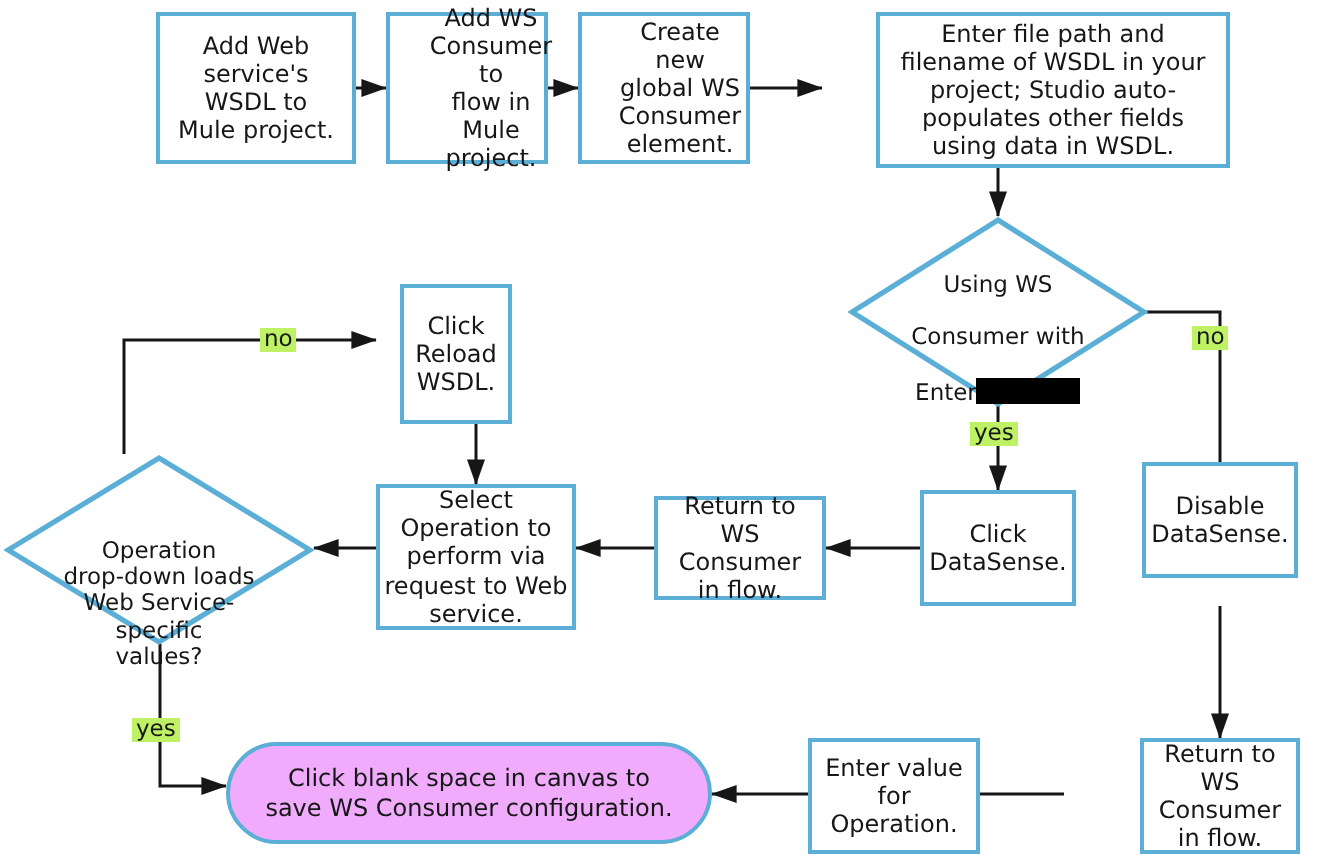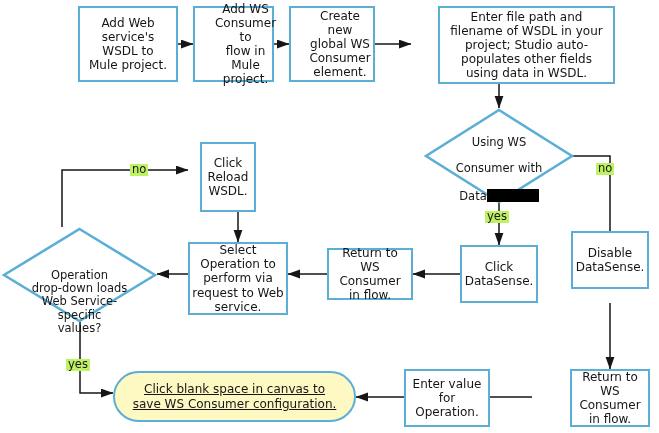--- a/index.html
+++ b/index.html
@@ -36,23 +36,22 @@
     color: #161616;
     line-height: 1.18;
     white-space: pre-line;
   }
   .box {
     border: 2px solid #5BAFD7;
     background: #ffffff;
   }
   .rounded {
     border: 2px solid #5BAFD7;
-    background: #fef9c3;
+    background: #f0abfc;
     border-radius: 40px;
-    text-decoration: underline;
   }
   .diamond-wrap {
     position: absolute;
   }
   .diamond-shape {
     position: absolute;
     left: 0;
     top: 0;
     width: 100%;
     height: 100%;
@@ -150,21 +149,21 @@
 using data in WSDL.</div>
 
   <div class="diamond-wrap" style="left:424px; top:108px; width:150px; height:96px;">
     <svg class="diamond-shape" viewBox="0 0 150 96" preserveAspectRatio="none">
       <polygon points="75,2 148,48 75,94 2,48" fill="#ffffff" stroke="#5BAFD7" stroke-width="2.6"></polygon>
     </svg>
     <div class="diamond-label" style="font-size:11.5px;">
       <div>
         <div>Using WS</div>
         <div>Consumer with</div>
-        <div><span>Data</span><span class="redaction" style="width:52px; height:13px;"></span></div>
+        <div><span>Enter</span><span class="redaction" style="width:52px; height:13px;"></span></div>
       </div>
     </div>
   </div>
 
   <div class="edge-label" style="left:485px; top:211px;">yes</div>
 
   <div class="edge-label" style="left:596px; top:163px;">no</div>
 
   <div class="node box" style="left:460px; top:245px; width:78px; height:58px; font-size:12px;">Click
 DataSense.</div>

